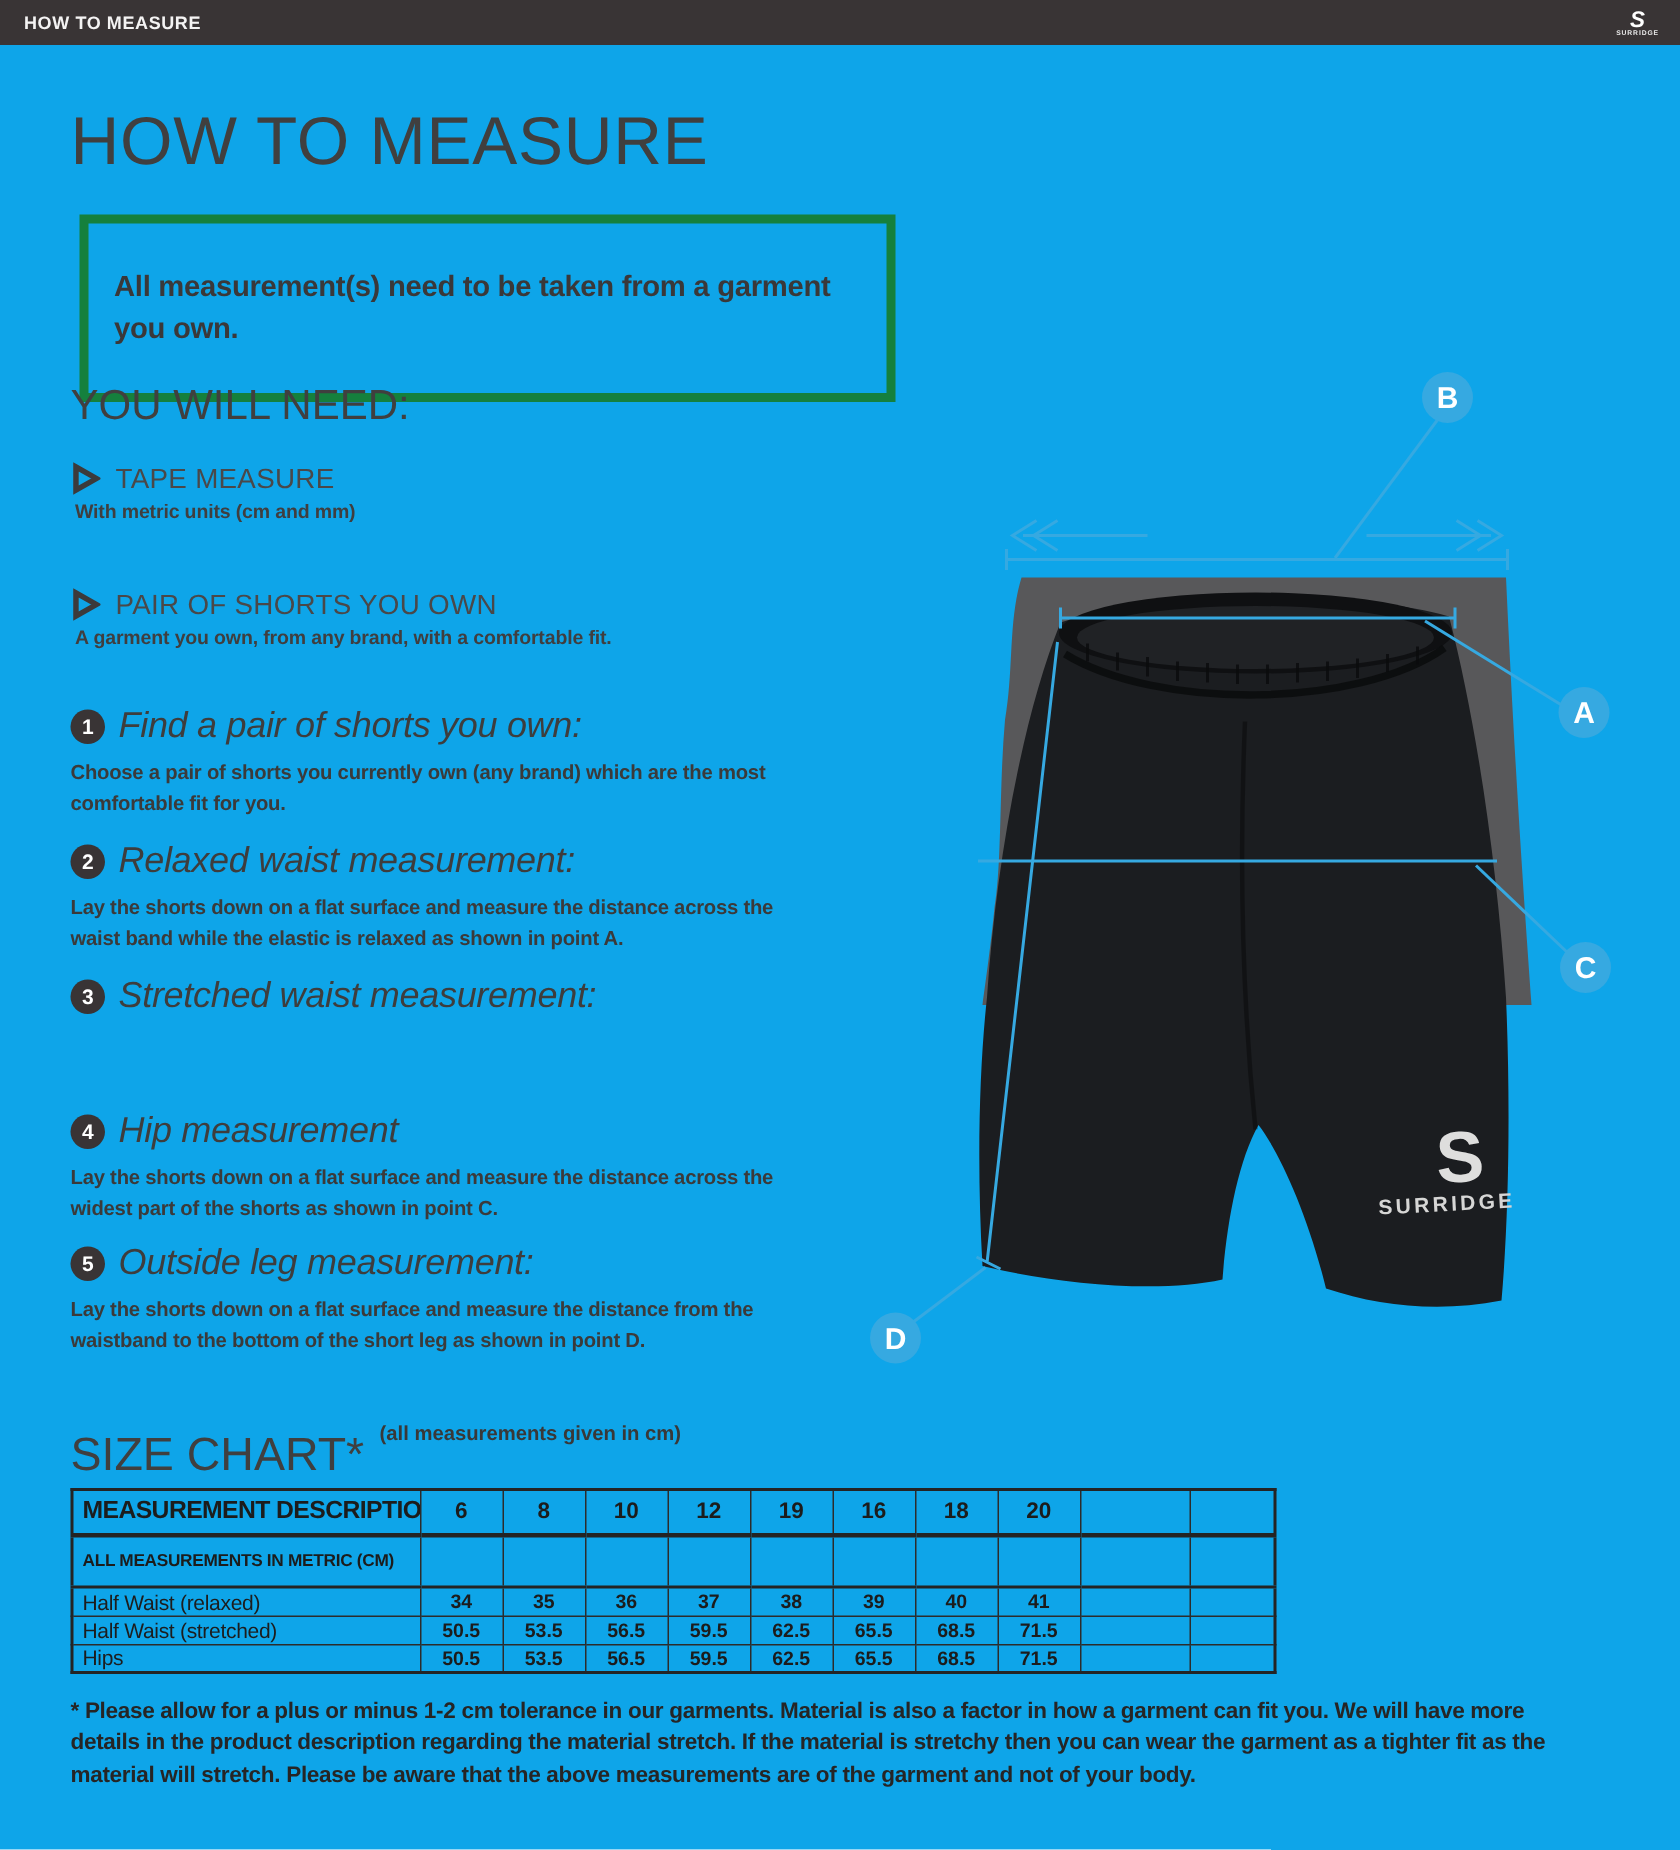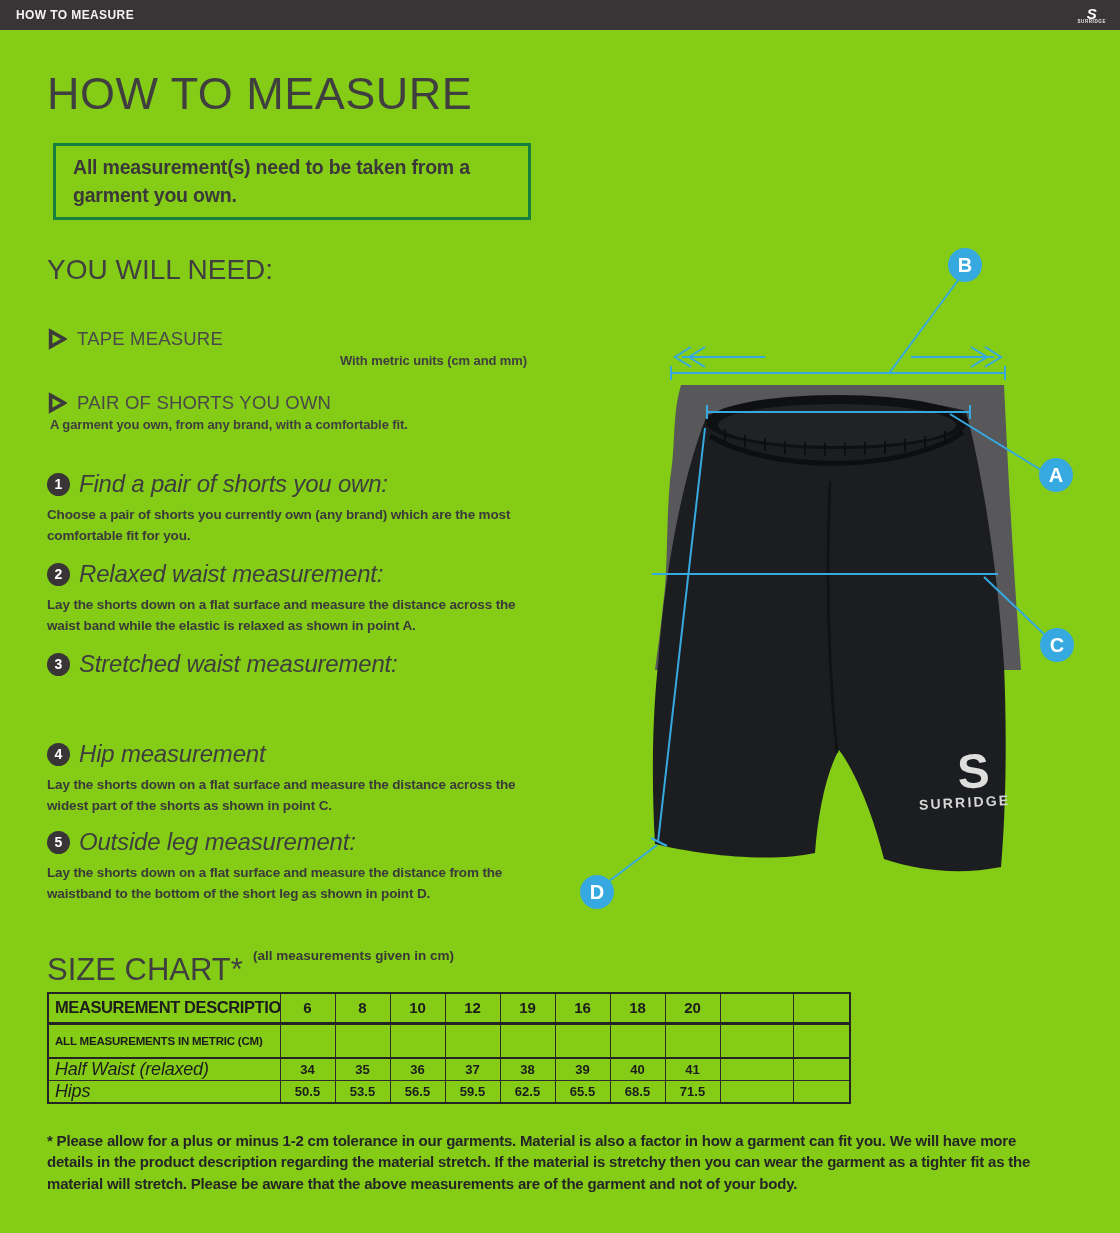--- a/index.html
+++ b/index.html
@@ -1,39 +1,39 @@
 <!DOCTYPE html>
 <html><head>
 <meta charset="utf-8">
 <style>
   * { margin:0; padding:0; box-sizing:border-box; }
   html,body { background:#fff; }
   body { font-family:"Liberation Sans", sans-serif; color:#3d3c3c; }
-  #page { position:relative; width:1120px; height:1233px; background:#84cc16; overflow:hidden; margin:0 auto; }
+  #page { position:relative; width:1120px; height:1233px; background:#0ea5e9; overflow:hidden; margin:0 auto; }
 
   
   .topbar { position:absolute; left:0; top:0; width:1120px; height:30px; background:#393435;
             display:flex; align-items:center; justify-content:space-between; padding:0 14px 0 16px; }
   .topbar-title { color:#f4f3f3; font-size:12px; font-weight:bold; letter-spacing:.4px; }
   .topbar-logo { display:flex; flex-direction:column; align-items:center; line-height:1; padding-top:2px; }
   .topbar-logo .s-glyph { color:#fff; font-size:15px; font-weight:bold; font-style:italic; line-height:13px; }
   .topbar-logo .s-word { color:#e9e9e9; font-size:4.5px; letter-spacing:.6px; font-weight:bold; }
 
   
   .page-title { position:absolute; left:47px; top:68px; font-size:45px; font-weight:300; color:#403f3f; letter-spacing:.5px; }
-  .notice-box { position:absolute; left:53px; top:143px; width:478px; border:3px solid #15803d; padding:8px 17px; }
+  .notice-box { position:absolute; left:53px; top:143px; width:544px; border:6px solid #15803d; padding:29px 17px; }
   .notice-box p { font-size:19.5px; font-weight:bold; color:#3a3839; line-height:1.42; letter-spacing:-.2px; }
 
   .need-heading { position:absolute; left:47px; top:254px; font-size:28px; font-weight:300; color:#403f3f; }
 
   .need-item { position:absolute; left:47px; width:480px; }
   .need-item .row { display:flex; align-items:center; gap:10px; }
   .need-label { font-size:18.5px; color:#4a4849; letter-spacing:.2px; }
   .need-desc { font-size:13px; font-weight:600; color:#403e3f; margin-top:3px; margin-left:3px; letter-spacing:-.1px; }
-  #need-0 { top:328px;text-align:right; }
+  #need-0 { top:308px; }
   #need-1 { top:392px; }
 
   
   .step { position:absolute; left:47px; width:488px; }
   #step-0 { top:470px; } #step-1 { top:560px; } #step-2 { top:650px; } #step-3 { top:740px; } #step-4 { top:828px; }
   .step-head { display:flex; align-items:center; gap:9px; }
   .step-badge { width:23px; height:23px; border-radius:50%; background:#393435; color:#fff;
                 display:flex; align-items:center; justify-content:center; font-size:14px; font-weight:bold; flex:0 0 auto; }
   .step-title { font-size:24px; color:#3e3d3d; letter-spacing:-.2px;font-style:italic; }
   .step-desc { font-size:13.5px; font-weight:600; color:#3b3a3a; line-height:1.52; margin-top:7px; letter-spacing:-.15px; }
@@ -45,21 +45,21 @@
   table.size-table { position:absolute; left:47px; top:992px; width:802px; border-collapse:collapse; table-layout:fixed;
                      border:2px solid #242424; }
   table.size-table td, table.size-table th { border:1px solid #2c2c2c; overflow:hidden; white-space:nowrap; }
   col.c-desc { width:232px; } col.c-size { width:55px; } col.c-x1 { width:73px; } col.c-x2 { width:57px; }
   tr.head-row th { height:30px; border-bottom:3px solid #242424; }
   tr.head-row th.desc { font-size:16.5px; font-weight:bold; color:#1c1c1c; text-align:left; padding-left:6px; letter-spacing:-.4px; }
   tr.head-row th.num { font-size:15px; font-weight:bold; color:#1c1c1c; text-align:center; }
   tr.metric-row td { height:35px; border-bottom:2px solid #242424; }
   tr.metric-row td.label { font-size:11.5px; font-weight:bold; color:#1c1c1c; padding-left:6px; letter-spacing:-.2px; }
   tr.data-row td { height:19px; }
-  tr.data-row td.label { font-size:18px; color:#1d1d1d; padding-left:6px; letter-spacing:-.2px;font-style:italic; }
+  tr.data-row td.label { font-size:14px; color:#1d1d1d; padding-left:6px; letter-spacing:-.2px; }
   tr.data-row td.val { font-size:13px; font-weight:bold; color:#1c1c1c; text-align:center;margin-left:11px; }
 
   .footnote { position:absolute; left:47px; top:1130px; width:1008px; font-size:15px; font-weight:600;
               color:#262525; line-height:1.42; letter-spacing:-.2px; }
 
   
   .shorts-svg { position:absolute; left:560px; top:245px; width:520px; height:680px; }
   .callout-letter { font-family:"Liberation Sans", sans-serif; font-size:20px; font-weight:bold; fill:#ffffff; }
   .logo-s { font-family:"Liberation Sans", sans-serif; font-size:48px; font-weight:bold; fill:#dededd; }
   .logo-word { font-family:"Liberation Sans", sans-serif; font-size:14px; font-weight:bold; letter-spacing:2.2px; fill:#d6d6d5; }
@@ -246,20 +246,33 @@
         <td class="val">36</td>
         <td class="val">37</td>
         <td class="val">38</td>
         <td class="val">39</td>
         <td class="val">40</td>
         <td class="val">41</td>
         <td></td>
           <td></td>
       </tr>
       <tr class="data-row">
+        <td class="label">Half Waist (stretched)</td>
+        <td class="val">50.5</td>
+        <td class="val">53.5</td>
+        <td class="val">56.5</td>
+        <td class="val">59.5</td>
+        <td class="val">62.5</td>
+        <td class="val">65.5</td>
+        <td class="val">68.5</td>
+        <td class="val">71.5</td>
+        <td></td>
+          <td></td>
+      </tr>
+      <tr class="data-row">
         <td class="label">Hips</td>
         <td class="val">50.5</td>
         <td class="val">53.5</td>
         <td class="val">56.5</td>
         <td class="val">59.5</td>
         <td class="val">62.5</td>
         <td class="val">65.5</td>
         <td class="val">68.5</td>
         <td class="val">71.5</td>
         <td></td>

